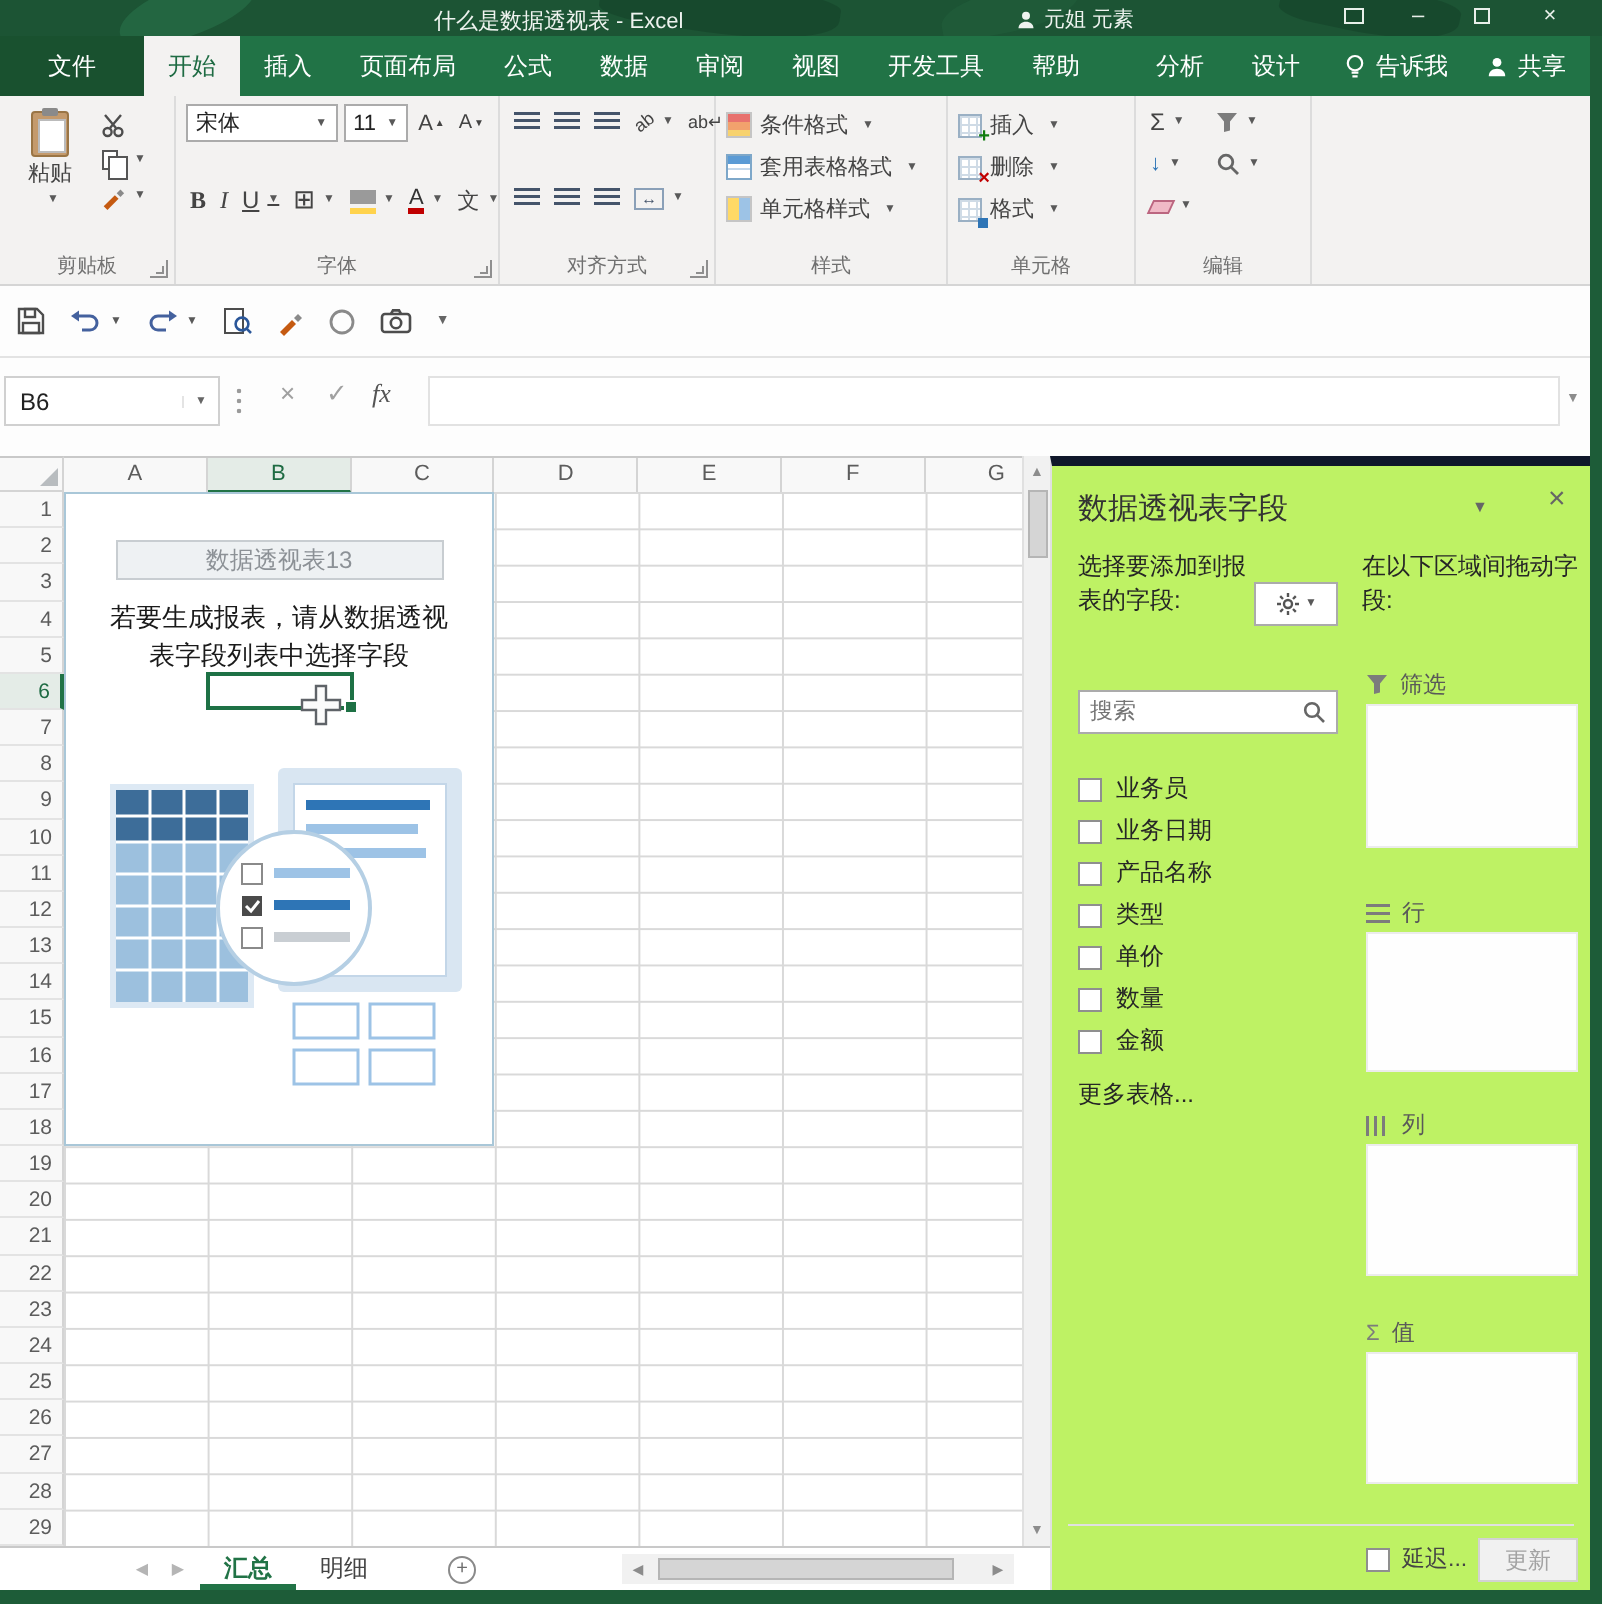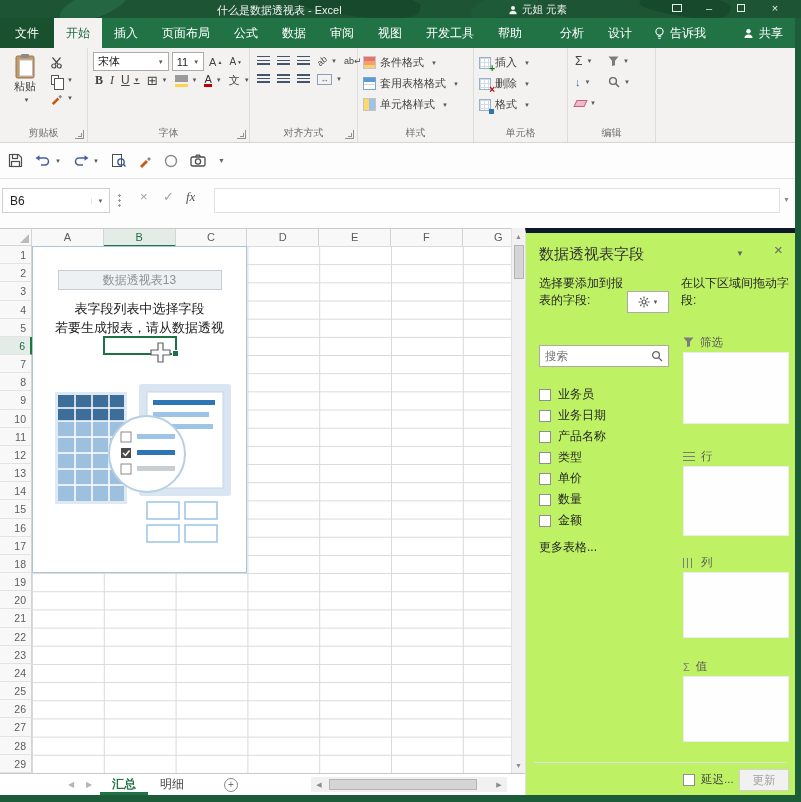--- a/index.html
+++ b/index.html
@@ -11,35 +11,35 @@
 #titlebar{position:absolute;left:0;top:0;width:801px;height:18px;background:#1c5434;overflow:hidden;}
 .leaf{position:absolute;border-radius:60% 20% 60% 20%;opacity:.55;}
 #title-text{position:absolute;left:217px;top:3px;font-size:11px;color:#eef3ef;white-space:nowrap;}
 #user-chip{position:absolute;left:508px;top:3px;font-size:10.5px;color:#eef3ef;display:flex;gap:4px;align-items:center;}
 .win-ic{position:absolute;top:0;width:26px;height:18px;color:#e8efe9;font-size:11px;line-height:17px;text-align:center;}
 .restore-box{display:inline-block;width:8px;height:8px;border:1px solid #e8efe9;margin-top:4px;}
 .dispopt-box{display:inline-block;width:10px;height:8px;border:1px solid #e8efe9;margin-top:4px;}
 
 
 #tabrow{position:absolute;left:0;top:18px;width:795px;height:30px;background:#217346;display:flex;align-items:stretch;font-size:12px;color:#fff;}
-#tab-file{width:54px;background:#19512f;display:flex;align-items:center;justify-content:center;}
+#tab-file{width:72px;background:#19512f;display:flex;align-items:center;justify-content:center;}
 #tab-list{display:flex;}
 .rtab{display:flex;align-items:center;padding:0 12px;white-space:nowrap;}
 .rtab.active{background:#f3f2f1;color:#1e6b43;}
 #tellme{display:flex;align-items:center;margin-left:10px;gap:5px;white-space:nowrap;}
 #share-tab{margin-left:auto;display:flex;align-items:center;gap:5px;padding:0 12px;white-space:nowrap;}
 
 
 #ribbon{position:absolute;left:0;top:48px;width:795px;height:95px;background:#f3f2f1;border-bottom:1px solid #d5d5d5;display:flex;font-size:11px;color:#444;}
 .rgroup{position:relative;border-right:1px solid #dcdcdc;padding:4px 5px 16px;}
 .rg-label{position:absolute;left:0;right:0;bottom:2px;text-align:center;font-size:10px;color:#707070;}
 .launcher{position:absolute;right:3px;bottom:3px;width:9px;height:9px;border-right:1px solid #8f8f8f;border-bottom:1px solid #8f8f8f;}
 .launcher::after{content:"";position:absolute;right:1px;bottom:1px;width:3px;height:3px;border-right:1px solid #8f8f8f;border-bottom:1px solid #8f8f8f;}
 .row{display:flex;align-items:center;gap:3px;}
-.rg-col{display:flex;flex-direction:column;gap:0;}
+.rg-col{display:flex;flex-direction:column;gap:20px;}
 .mini{display:inline-flex;align-items:center;height:18px;padding:0 2px;gap:1px;}
 .combo{display:flex;align-items:center;justify-content:space-between;background:#fff;border:1px solid #ababab;height:19px;padding:0 4px;font-size:11px;color:#222;}
 .paste-big{width:40px;display:flex;flex-direction:column;align-items:center;padding-top:1px;}
 .clip-minis{display:flex;flex-direction:column;padding-top:1px;}
 .copy-ic{position:relative;width:8px;height:10px;border:1px solid #555;background:#fff;margin:0 4px 0 1px;}
 .copy-ic::after{content:"";position:absolute;left:2px;top:2px;width:8px;height:10px;border:1px solid #555;background:#fff;}
 .bold-b{font-weight:bold;font-family:"Liberation Serif",serif;font-size:12px;}
 .ital-i{font-style:italic;font-family:"Liberation Serif",serif;font-size:12px;}
 .und-u{text-decoration:underline;font-size:12px;}
 .borders-ic::before{content:"⊞";font-size:13px;color:#444;}
@@ -478,22 +478,22 @@
     <div class="row-h">26</div>
     <div class="row-h">27</div>
     <div class="row-h">28</div>
     <div class="row-h">29</div>
   </div>
 
 <div id="cells">
   <div id="pivot-box">
     <div id="pivot-title">数据透视表13</div>
     <div id="pivot-msg">
+      <div>若要生成报表，请从数据透视</div>
       <div>表字段列表中选择字段</div>
-      <div>若要生成报表，请从数据透视</div>
     </div>
     <svg class="pvg" width="176" height="160" viewBox="0 0 176 160">
       <rect x="0" y="8" width="72" height="112" fill="#dde9f4"></rect>
       <rect x="3" y="11" width="66" height="106" fill="#9cc0de"></rect>
       <rect x="3" y="11" width="66" height="26" fill="#3d6d99"></rect>
       <path d="M20 11V117 M37 11V117 M54 11V117" stroke="#fff" stroke-width="1.5"></path>
       <path d="M3 24H69 M3 37H69 M3 53H69 M3 69H69 M3 85H69 M3 101H69" stroke="#fff" stroke-width="1.5"></path>
       <rect x="84" y="0" width="92" height="112" rx="3" fill="#d9e6f2"></rect>
       <rect x="92" y="8" width="76" height="96" fill="#fff" stroke="#c3d6e8"></rect>
       <rect x="98" y="16" width="62" height="5" fill="#2e75b6"></rect>

